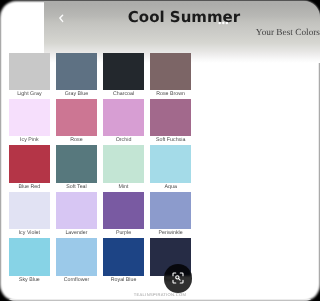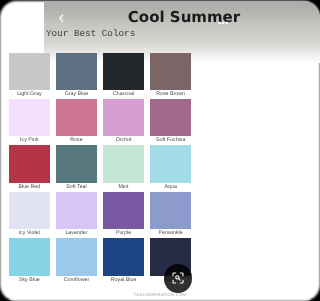--- a/index.html
+++ b/index.html
@@ -15,22 +15,22 @@
             #acacaa 0px,#adadab 4px,#b2b2af 9px,#b8b8b5 15px,
             #c2c2be 21px,#c8c8c4 27px,#cdcdc9 33px,#d2d2cd 38px,
             #d6d6d1 42px,#dcdcd8 45px,#e0e0dd 47px,#e6e5e3 50px,
             #efeeee 54px,#f8f8f8 58px,#ffffff 62px);margin-left:44px;}
   #back{position:absolute;left:13px;top:9px;width:8px;height:10px;filter:blur(0.3px);}
   #dots{position:absolute;left:172px;top:16.6px;width:14px;height:10px;line-height:0;filter:blur(0.25px);}
   #dots svg{display:block;}
   #title{position:absolute;left:4px;right:0;top:7.0px;text-align:center;
          font-family:"DejaVu Sans",sans-serif;
          font-size:15px;font-weight:700;color:#1b1b1b;}
-  #subtitle{position:absolute;left:2px;right:0;top:26.8px;text-align:left;
-            font-family:Liberation Mono, monospace;
+  #subtitle{position:absolute;left:2px;right:0;top:26.8px;text-align:right;
+            font-family:Liberation Serif, serif;
             font-size:9.3px;font-weight:400;color:#414141;}
   #grid{position:absolute;left:9px;top:51.5px;width:182px;
         display:grid;grid-template-columns:repeat(4,1fr);column-gap:6.4px;row-gap:0px;}
   .cell{width:100%;}
   .sw{width:100%;height:37.4px;}
   .lab{text-align:center;font-size:5.3px;color:#4a4a4a;
        height:9.1px;line-height:9.1px;white-space:nowrap;}
   #fab{position:absolute;left:163.5px;top:263.2px;width:28.4px;height:28.4px;border-radius:50%;
        background:rgba(0,0,0,0.81);-webkit-backdrop-filter:blur(1.2px);backdrop-filter:blur(1.2px);
        display:flex;align-items:center;justify-content:center;}

